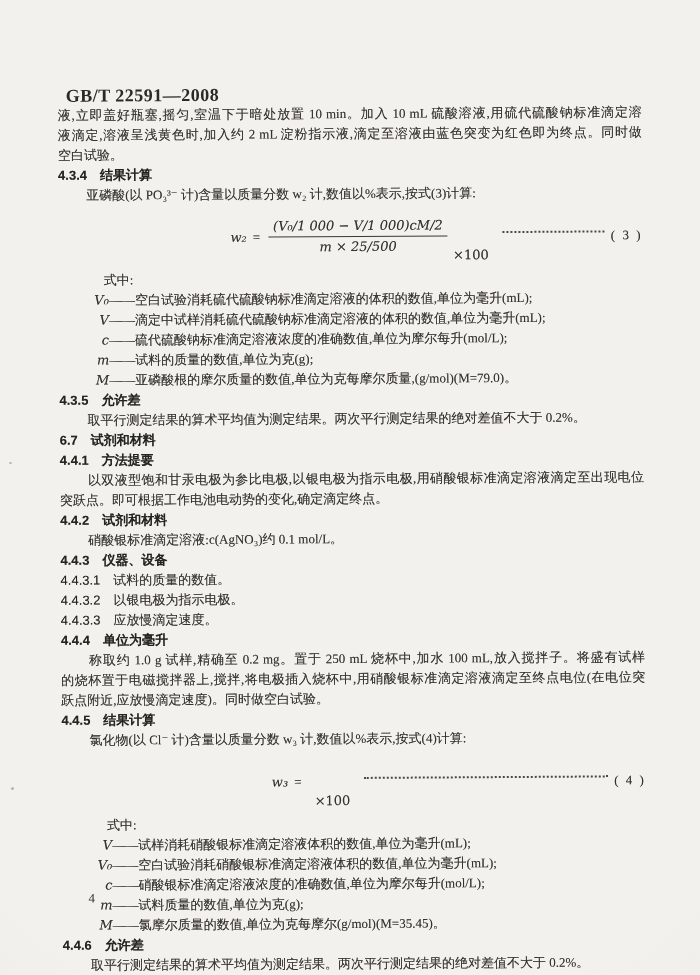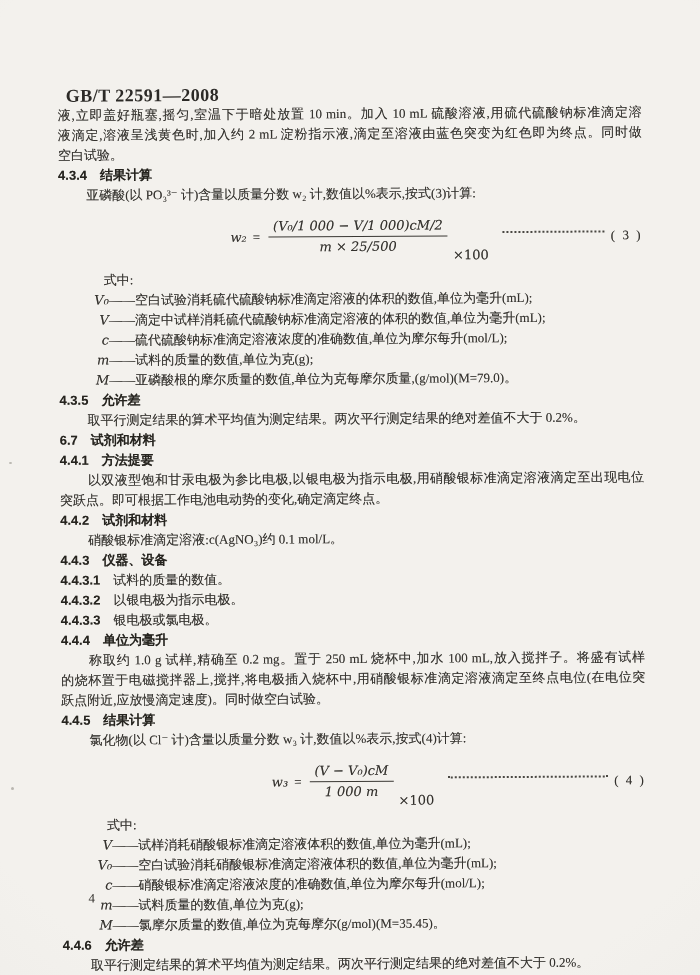--- a/index.html
+++ b/index.html
@@ -19,21 +19,21 @@
     position:absolute;left:60px;top:104px;width:584px;
     font-size:13px;line-height:20px;
     text-shadow:0 0 0.5px rgba(50,48,44,0.45);
   }
   .line{width:100%;}
   .jline{text-align:justify;text-align-last:justify;}
   .indent{text-indent:28px;}
   .h-row{display:flex;gap:13px;font-family:"Liberation Sans","DejaVu Sans",sans-serif;
     font-weight:700;color:#26241f;font-size:13px;line-height:20px;}
   .item-row{display:flex;gap:13px;line-height:20px;}
-  .item-num{font-family:"Liberation Sans","DejaVu Sans",sans-serif;font-weight:700;color:#26241f;}
+  .item-num{font-family:"Liberation Sans","DejaVu Sans",sans-serif;font-weight:400;color:#26241f;}
   .formula{display:flex;align-items:center;margin:4px 0;line-height:18px;}
   .formula.f3{padding-left:172px;}
   .formula.f4{padding-left:210px;}
   .f-lhs,.frac,.f-mult{font-family:"DejaVu Serif",serif;}
   .f-lhs{font-style:italic;margin-right:6px;}
   .f-eq{margin-right:8px;}
   .frac{display:inline-flex;flex-direction:column;text-align:center;font-style:italic;}
   .frac .num{border-bottom:1.2px solid #3a3834;padding:0 5px 1px;}
   .frac .den{padding-top:1px;}
   .f-mult{margin-left:5px;margin-top:39px;}
@@ -142,21 +142,21 @@
         <div class="item-row">
           <span class="item-num">4.4.3.1</span>
           <span>试料的质量的数值。</span>
         </div>
         <div class="item-row">
           <span class="item-num">4.4.3.2</span>
           <span>以银电极为指示电极。</span>
         </div>
         <div class="item-row">
           <span class="item-num">4.4.3.3</span>
-          <span>银电极或氯电极。</span>
+          <span>应放慢滴定速度。</span>
         </div>
       </div>
 
       <div class="h-row">
         <span>4.4.4</span>
         <span>单位为毫升</span>
       </div>
       <div>
         <div class="line jline indent">称取约 1.0 g 试样,精确至 0.2 mg。置于 250 mL 烧杯中,加水 100 mL,放入搅拌子。将盛有试样</div>
         <div class="line jline">的烧杯置于电磁搅拌器上,搅拌,将电极插入烧杯中,用硝酸银标准滴定溶液滴定至终点电位(在电位突</div>
@@ -165,24 +165,20 @@
 
       <div class="h-row">
         <span>4.4.5</span>
         <span>结果计算</span>
       </div>
       <div class="line indent">氯化物(以 Cl⁻ 计)含量以质量分数 w₃ 计,数值以%表示,按式(4)计算:</div>
 
       <div class="formula f4">
         <span class="f-lhs">w₃</span>
         <span class="f-eq">=</span>
-        <span class="frac">
-          <span class="num">(V − V₀)cM</span>
-          <span class="den">1 000 m</span>
-        </span>
         <span class="f-mult">×100</span>
         <span class="dots"></span>
         <span class="f-label">( 4 )</span>
       </div>
 
       <div class="line where">式中:</div>
       <div>
         <div class="def-row">
           <span class="def-sym">V</span>
           <span class="def-text">——试样消耗硝酸银标准滴定溶液体积的数值,单位为毫升(mL);</span>

